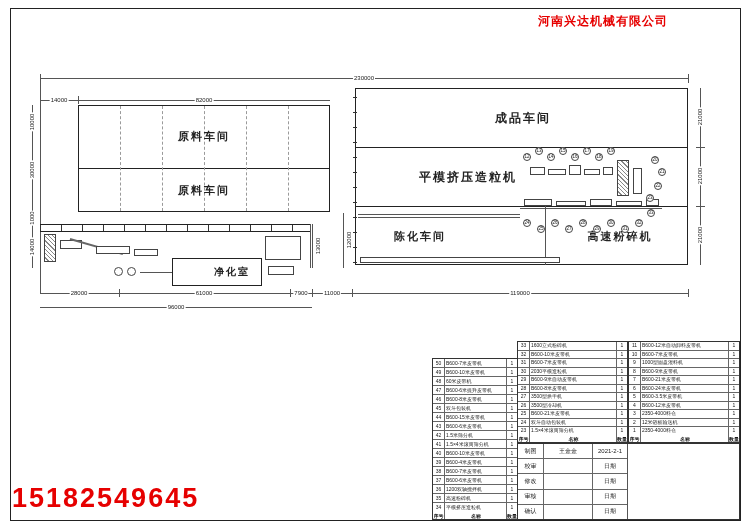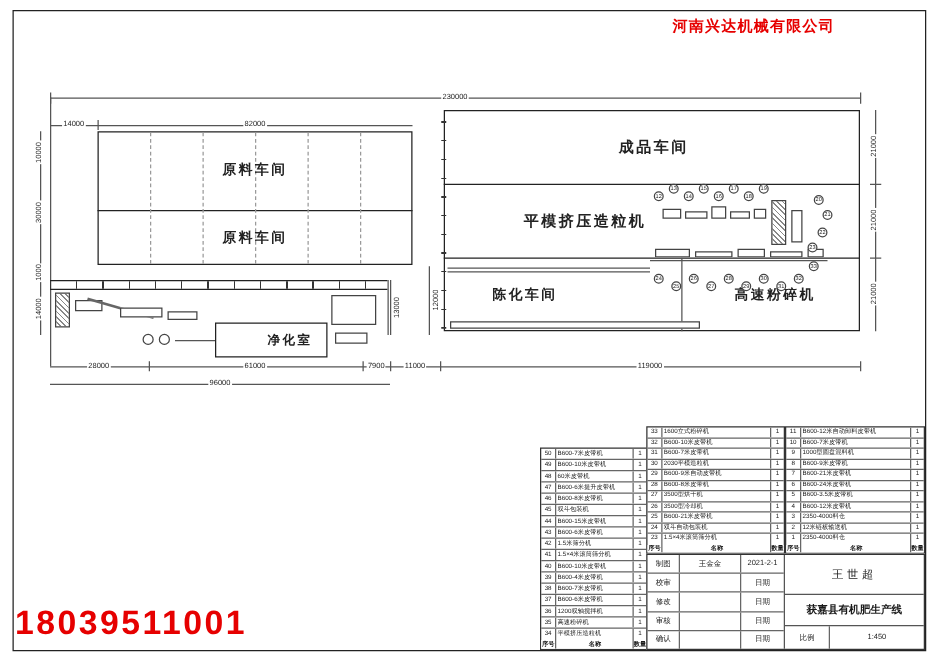--- a/index.html
+++ b/index.html
@@ -471,23 +471,15 @@
         <span class="tb-val"></span>
         <span class="tb-date">日期</span>
       </div>
 
       <div class="tb-row">
         <span class="tb-lab">确认</span>
         <span class="tb-val"></span>
         <span class="tb-date">日期</span>
       </div>
     </div>
-  <div class="tb-right">
-    <div class="tb-appr">王世超</div>
-    <div class="tb-proj">获嘉县有机肥生产线</div>
-    <div class="tb-scale">
-      <span class="k">比例</span>
-      <span class="v">1:450</span>
-    </div>
-  </div>
 </div>
 
-<div class="phone red">18039511001</div>
+<div class="phone red">15182549645</div>
 
 </body></html>

